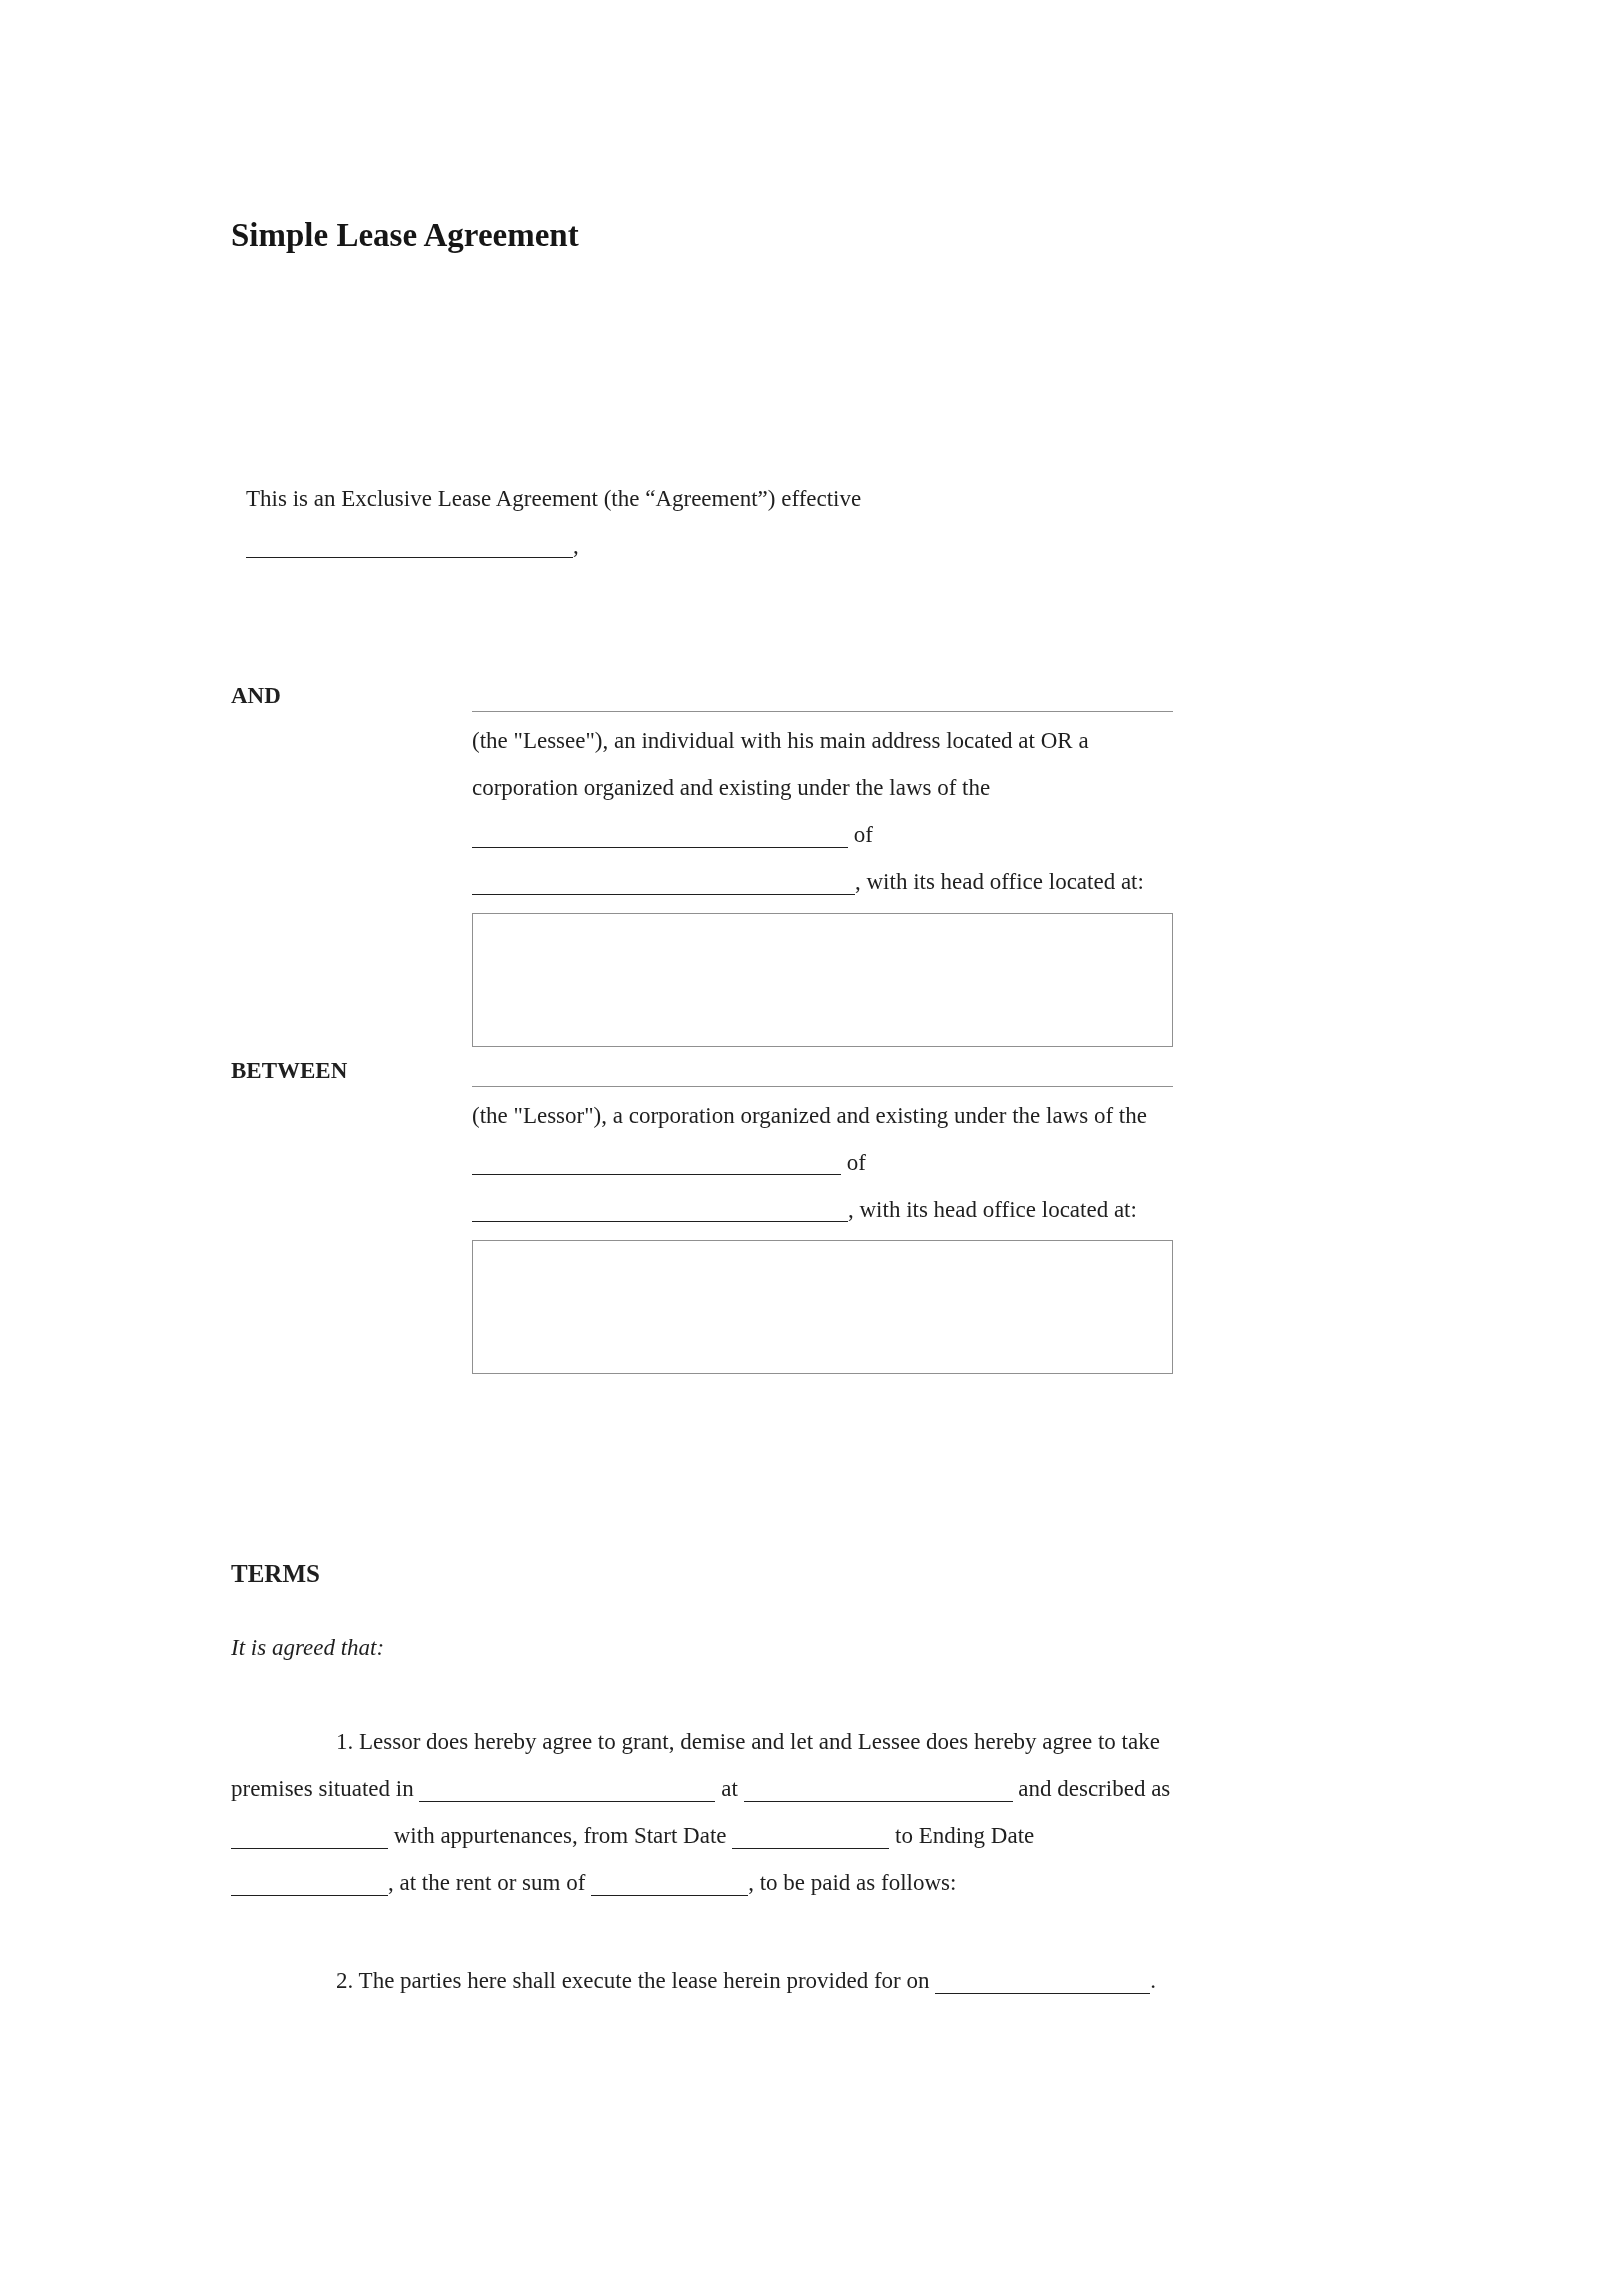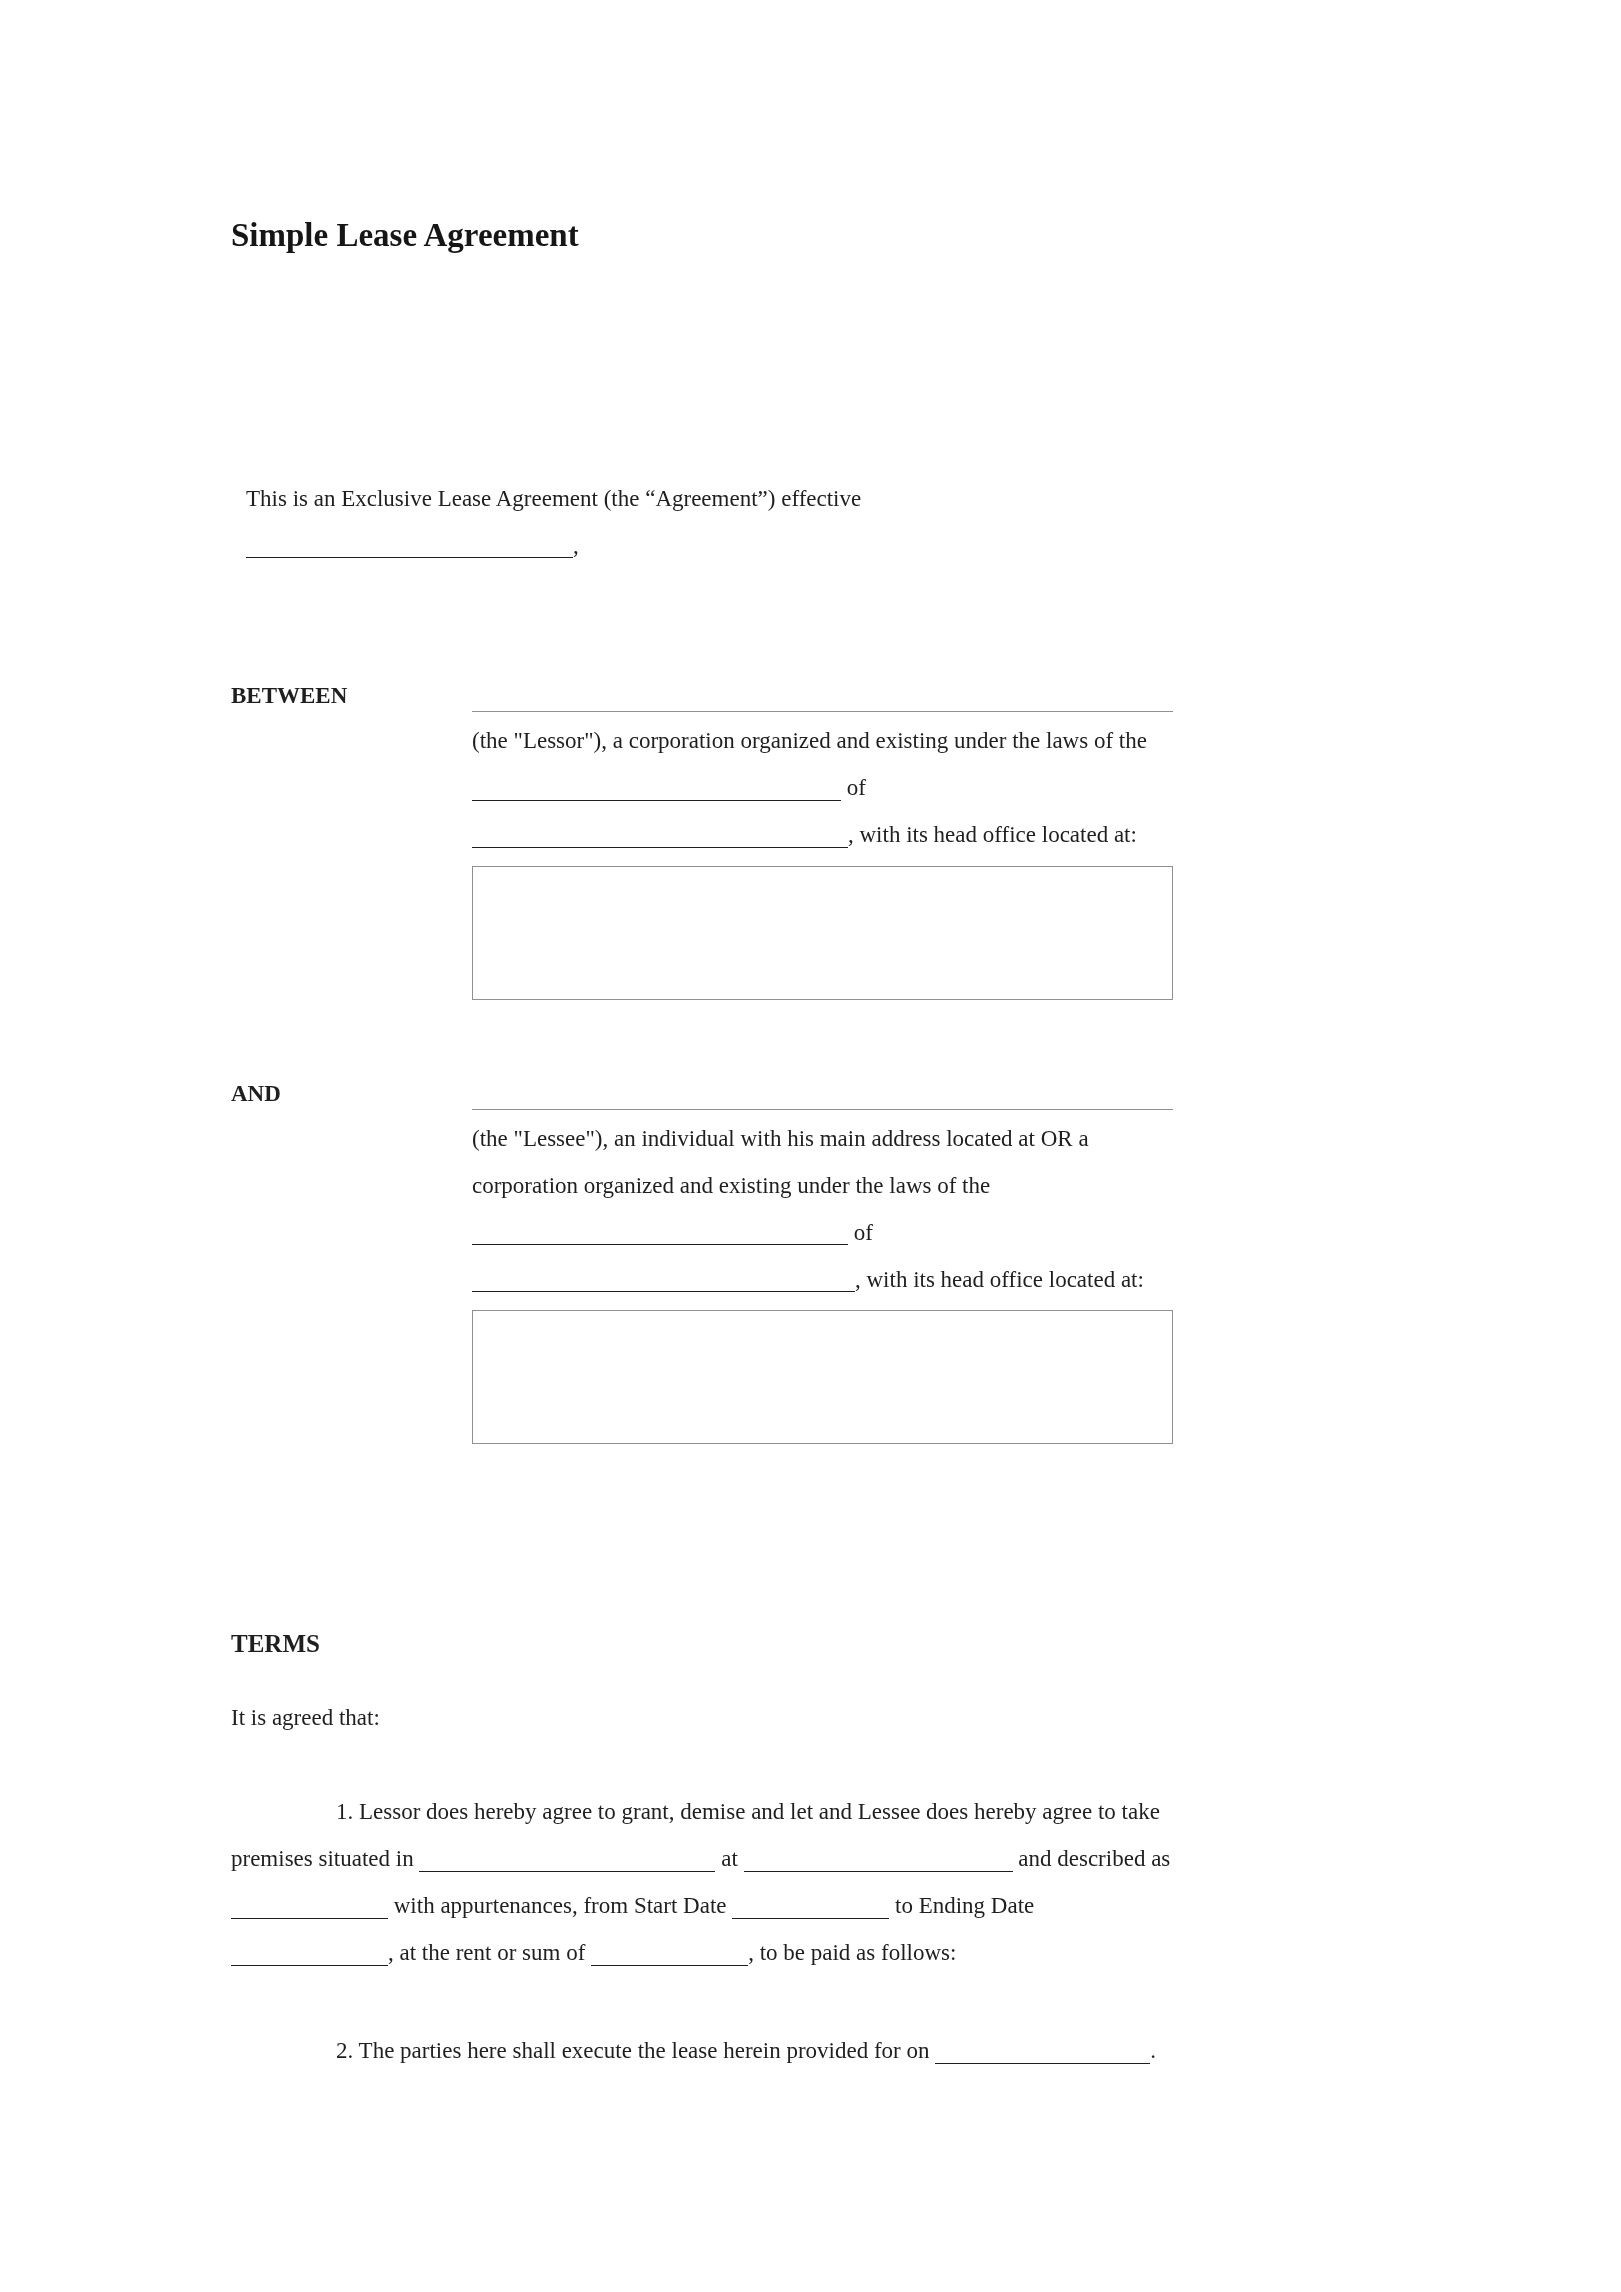--- a/index.html
+++ b/index.html
@@ -62,48 +62,48 @@
   .bl-at { width: 269px; }
   .bl-small { width: 157px; }
   .bl-execute { width: 215px; }
 
   .terms-heading {
     font-size: 25px;
     line-height: 47px;
     font-weight: 700;
     margin: 176px 0 0 0;
   }
-  .terms-intro { margin: 27px 0 0 0; }
+  .terms-intro { margin: 27px 0 0 0; font-style: italic; }
   .clause1 { margin: 47px 0 0 0; text-indent: 105px; }
   .enter-terms { margin: 42px 0 0 0; }
   .clause2 { margin: 51px 0 0 0; text-indent: 105px; }
 </style>
 </head>
 <body>
 
 <div class="page">
 
   <h1 class="doc-title">Simple Lease Agreement</h1>
 
   <p class="intro"><span>This is an Exclusive Lease Agreement (the “Agreement”) effective </span><span class="blank bl-effective"></span><span>,</span></p>
 
+  <div class="row and-section">
+    <div class="label">AND</div>
+    <div class="body">
+      <div class="name-line"></div>
+      <p><span>(the "Lessee"), an individual with his main address located at OR a corporation organized and existing under the laws of the </span><span class="blank bl-lessee-1"></span><span> of </span><span class="blank bl-lessee-2"></span><span>, with its head office located at:</span></p>
+      <div class="addr-box"></div>
+    </div>
+  </div>
+
   <div class="row between-section">
     <div class="label">BETWEEN</div>
     <div class="body">
       <div class="name-line"></div>
       <p><span>(the "Lessor"), a corporation organized and existing under the laws of the </span><span class="blank bl-lessor-1"></span><span> of </span><span class="blank bl-lessor-2"></span><span>, with its head office located at:</span></p>
-      <div class="addr-box"></div>
-    </div>
-  </div>
-
-  <div class="row and-section">
-    <div class="label">AND</div>
-    <div class="body">
-      <div class="name-line"></div>
-      <p><span>(the "Lessee"), an individual with his main address located at OR a corporation organized and existing under the laws of the </span><span class="blank bl-lessee-1"></span><span> of </span><span class="blank bl-lessee-2"></span><span>, with its head office located at:</span></p>
       <div class="addr-box"></div>
     </div>
   </div>
 
   <p class="terms-heading">TERMS</p>
 
   <p class="terms-intro">It is agreed that:</p>
 
   <p class="clause1"><span>1. Lessor does hereby agree to grant, demise and let and Lessee does hereby agree to take premises situated in </span><span class="blank bl-premises"></span><span> at </span><span class="blank bl-at"></span><span> and described as </span><span class="blank bl-small"></span><span> with appurtenances, from Start Date </span><span class="blank bl-small"></span><span> to Ending Date </span><span class="blank bl-small"></span><span>, at the rent or sum of </span><span class="blank bl-small"></span><span>, to be paid as follows:</span></p>
 

